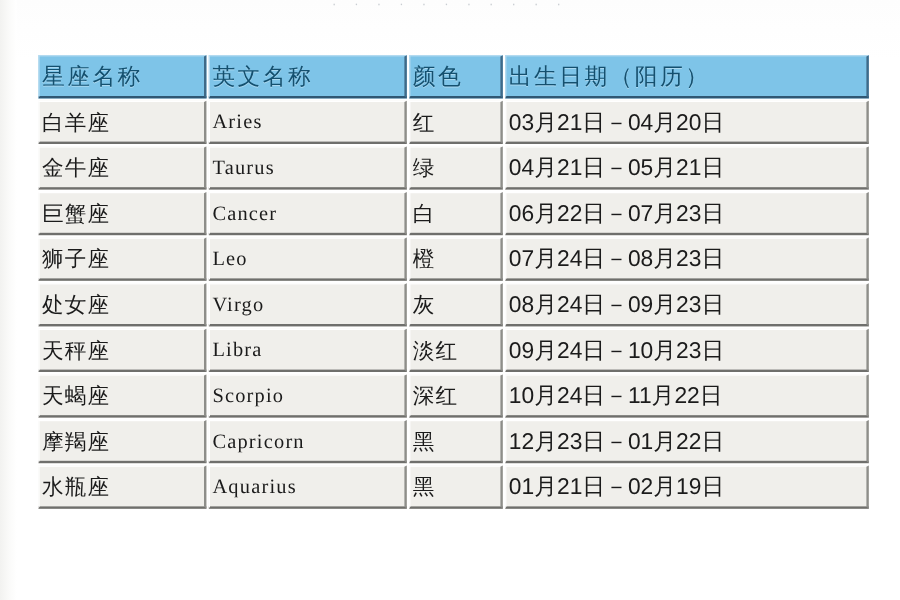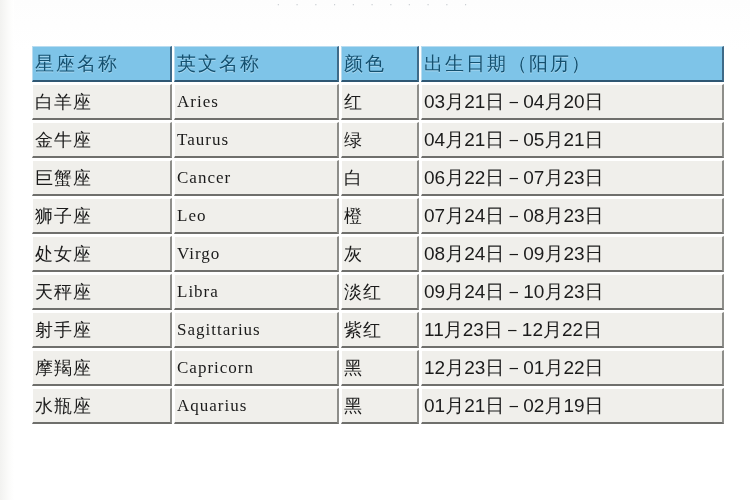--- a/index.html
+++ b/index.html
@@ -174,24 +174,24 @@
             <td class="cell-color">灰</td>
             <td class="cell-date">08月24日－09月23日</td>
           </tr>
           <tr>
             <td class="cell-name">天秤座</td>
             <td class="cell-en">Libra</td>
             <td class="cell-color">淡红</td>
             <td class="cell-date">09月24日－10月23日</td>
           </tr>
           <tr>
-            <td class="cell-name">射手座</td>
-            <td class="cell-en">Sagittarius</td>
-            <td class="cell-color">紫红</td>
-            <td class="cell-date">11月23日－12月22日</td>
+            <td class="cell-name">天蝎座</td>
+            <td class="cell-en">Scorpio</td>
+            <td class="cell-color">深红</td>
+            <td class="cell-date">10月24日－11月22日</td>
           </tr>
           <tr>
             <td class="cell-name">摩羯座</td>
             <td class="cell-en">Capricorn</td>
             <td class="cell-color">黑</td>
             <td class="cell-date">12月23日－01月22日</td>
           </tr>
           <tr>
             <td class="cell-name">水瓶座</td>
             <td class="cell-en">Aquarius</td>

